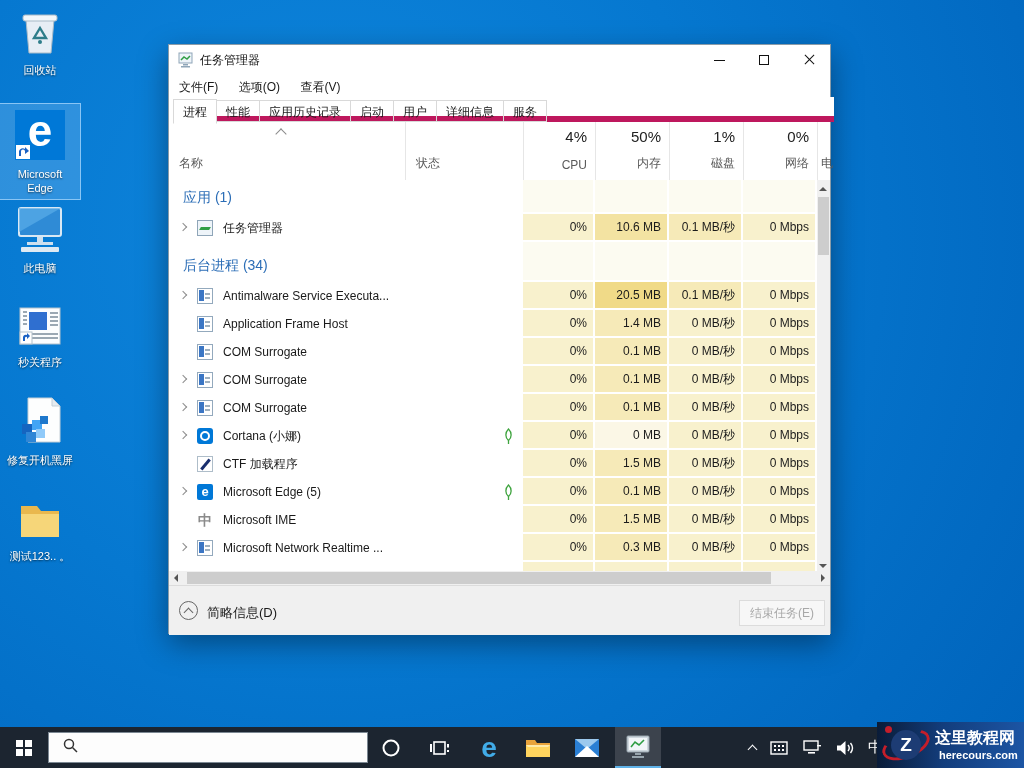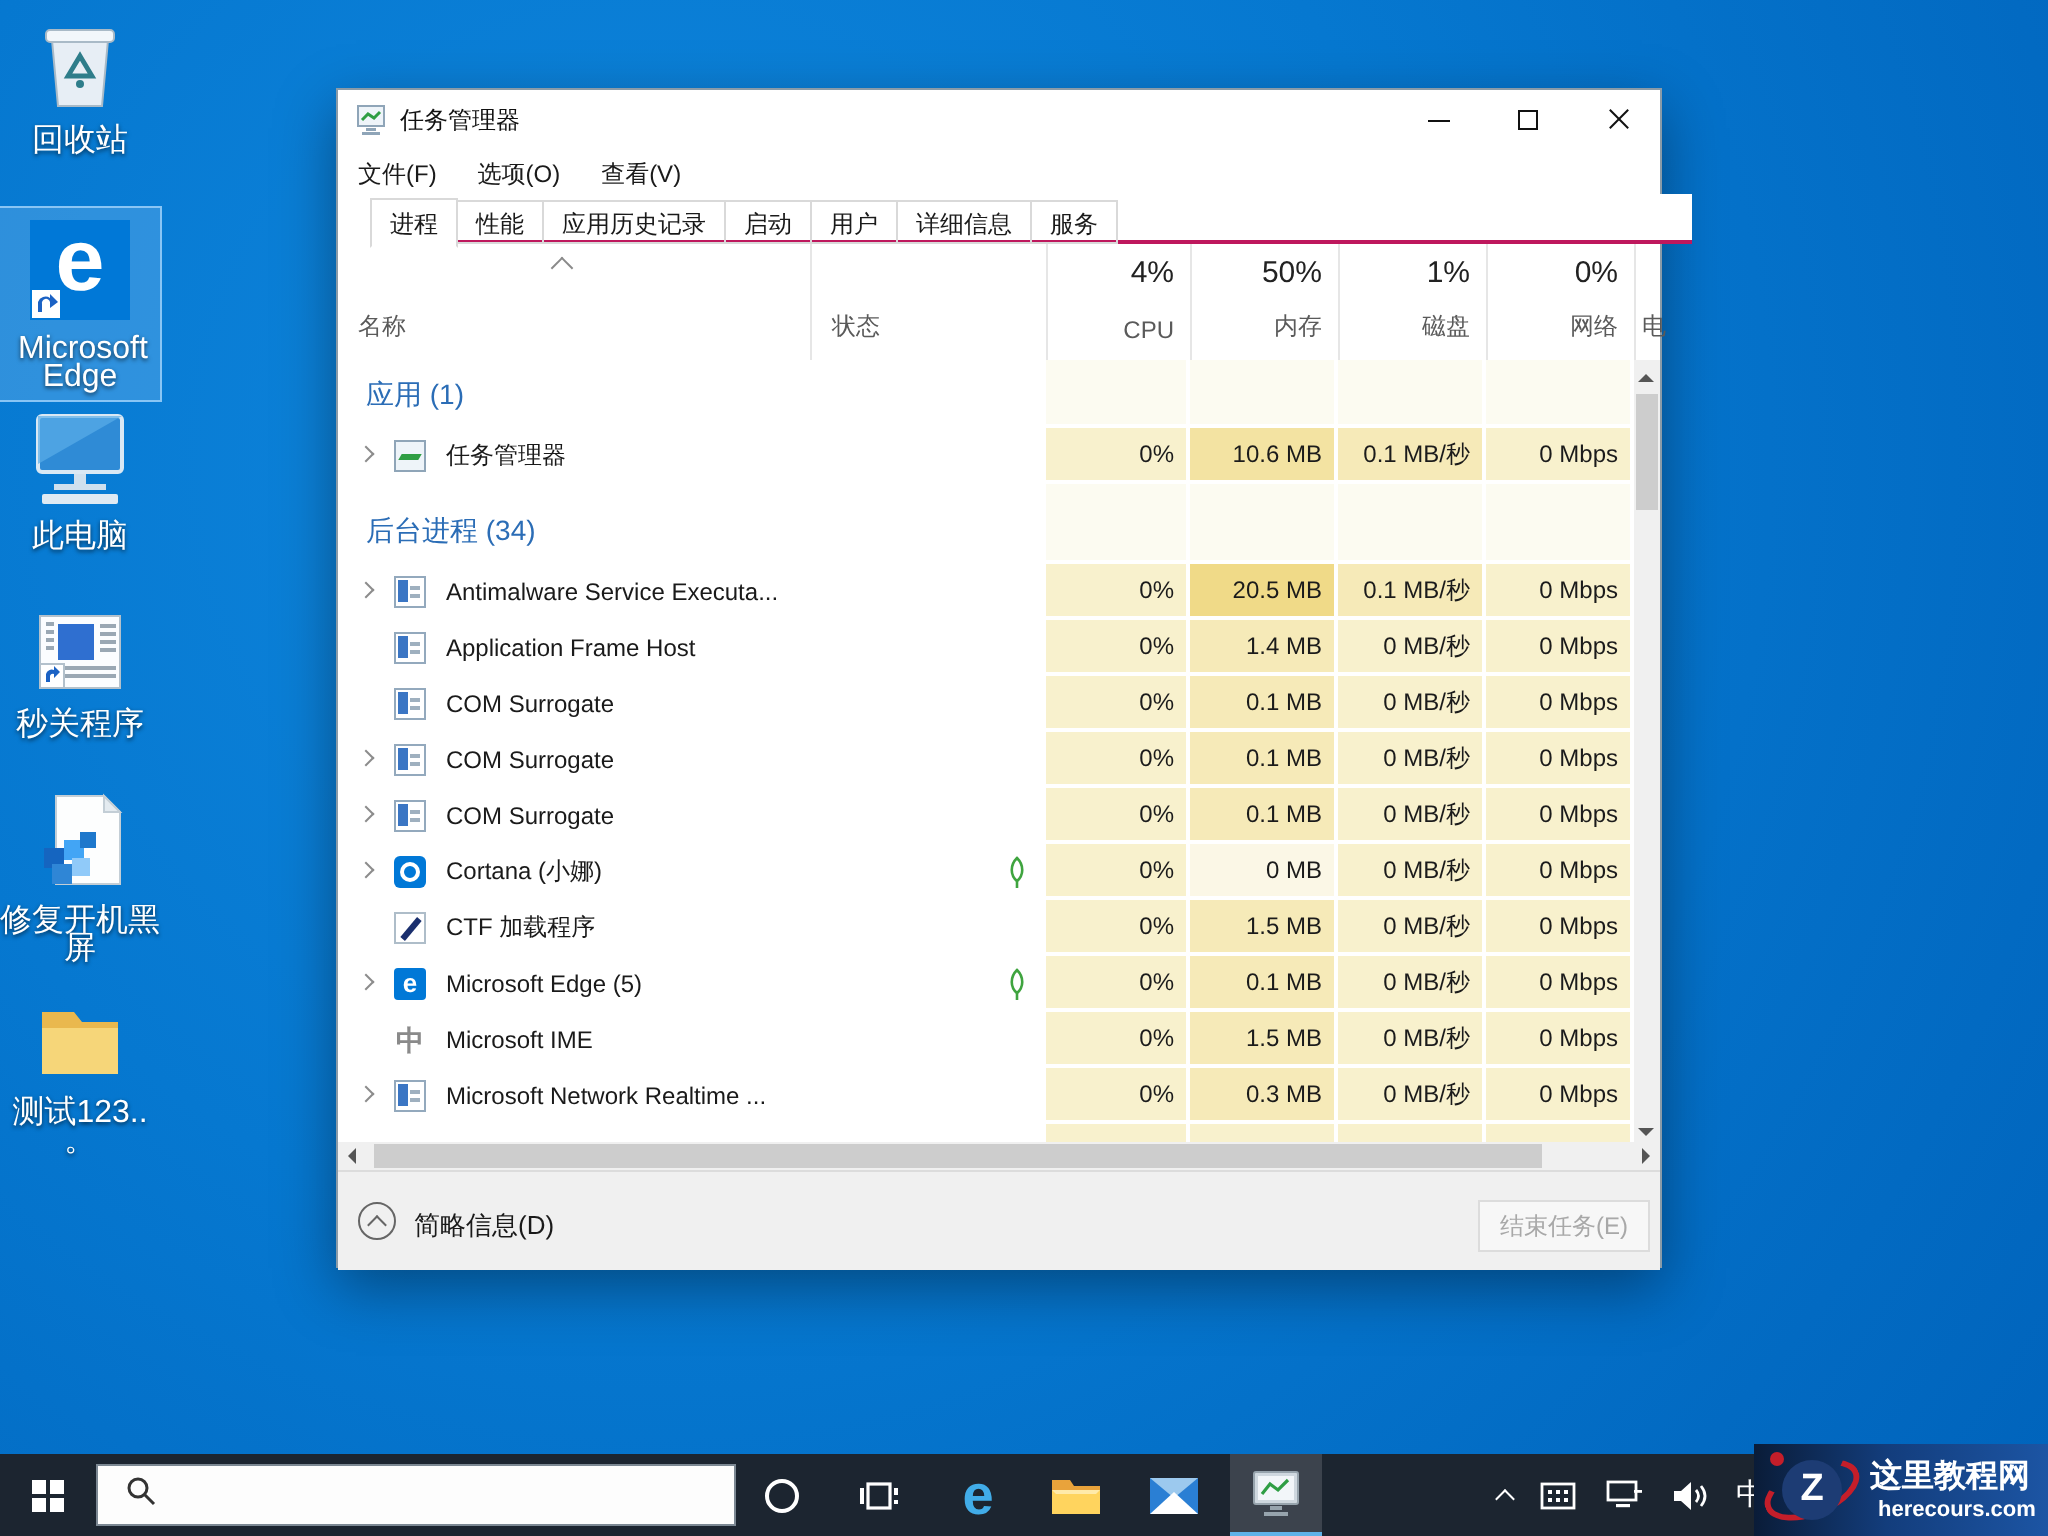--- a/index.html
+++ b/index.html
@@ -2,21 +2,21 @@
 <html><head>
 <meta charset="utf-8">
 <style>
   * { margin:0; padding:0; box-sizing:border-box; }
   html,body { width:1024px; height:768px; overflow:hidden; }
   body { font-family:"Liberation Sans","DejaVu Sans",sans-serif; position:relative;
          background: radial-gradient(circle at 32% 30%, #0f86dd 0%, #0678d0 45%, #0063bb 100%); }
 
   
   .dicon { position:absolute; width:80px; text-align:center; cursor:pointer; }
-  .dicon .dlabel { color:#fff; font-size:16px; line-height:14px; margin-top:3px;
+  .dicon .dlabel { color:#fff; font-size:11px; line-height:14px; margin-top:3px;
                    text-shadow:0 1px 2px rgba(0,0,0,.65); }
   .dicon.selected { background:rgba(120,185,240,.35); outline:1px solid rgba(160,210,250,.85); }
   .iconart { display:inline-block; }
 
   
   .tmwin { position:absolute; left:168px; top:44px; width:663px; height:590px;
            background:#fff; border:1px solid #8a9ba8; box-shadow:0 10px 28px rgba(0,0,0,.38); }
   .titlebar { position:absolute; left:0; top:0; width:100%; height:30px; background:#fff; }
   .titlebar .wicon { position:absolute; left:9px; top:7px; }
   .titlebar .wtitle { position:absolute; left:31px; top:7px; font-size:12px; color:#111; }
@@ -24,22 +24,22 @@
   .capbtn.minb { left:528px; } .capbtn.maxb { left:573px; } .capbtn.clsb { left:618px; }
   .glyph-min { position:absolute; left:17px; top:15px; width:11px; height:1px; background:#111; }
   .glyph-max { position:absolute; left:17px; top:10px; width:10px; height:10px; border:1px solid #111; }
   .glyph-x1,.glyph-x2 { position:absolute; left:16px; top:14px; width:13px; height:1px; background:#111; }
   .glyph-x1 { transform:rotate(45deg);} .glyph-x2 { transform:rotate(-45deg);}
 
   .menubar { position:absolute; left:0; top:30px; width:100%; height:22px; background:#fff; }
   .menuitem { display:inline-block; font-size:12px; color:#1a1a1a; padding:4px 8px 0 8px; }
   .menubar .menuitem:first-child { padding-left:10px; }
 
-  .tabbar { position:absolute; left:16px; top:52px; width:100%; height:25px; background:#fff;
-            border-bottom:2px solid #be185d; }
+  .tabbar { position:absolute; left:4px; top:52px; width:100%; height:25px; background:#fff;
+            border-bottom:6px solid #be185d; }
   .tab { display:inline-block; position:relative; font-size:12px; color:#1a1a1a; height:22px;
          line-height:22px; padding:0 9px; margin-top:3px; border:1px solid #d9d9d9; border-left:none; }
   .tab.sel { height:25px; line-height:24px; margin-top:0; background:#fff; border-left:1px solid #d9d9d9;
              border-bottom:1px solid #fff; z-index:2; }
 
   .thead { position:absolute; left:0; top:77px; width:100%; height:58px; background:#fff; }
   .hcol { position:absolute; top:0; height:58px; border-left:1px solid #e6e6e6; }
   .hname { left:0; width:236px; border-left:none; }
   .hstat { left:236px; width:118px; }
   .hcpu { left:354px; width:72px; } .hmem { left:426px; width:74px;padding-left:35px; }

